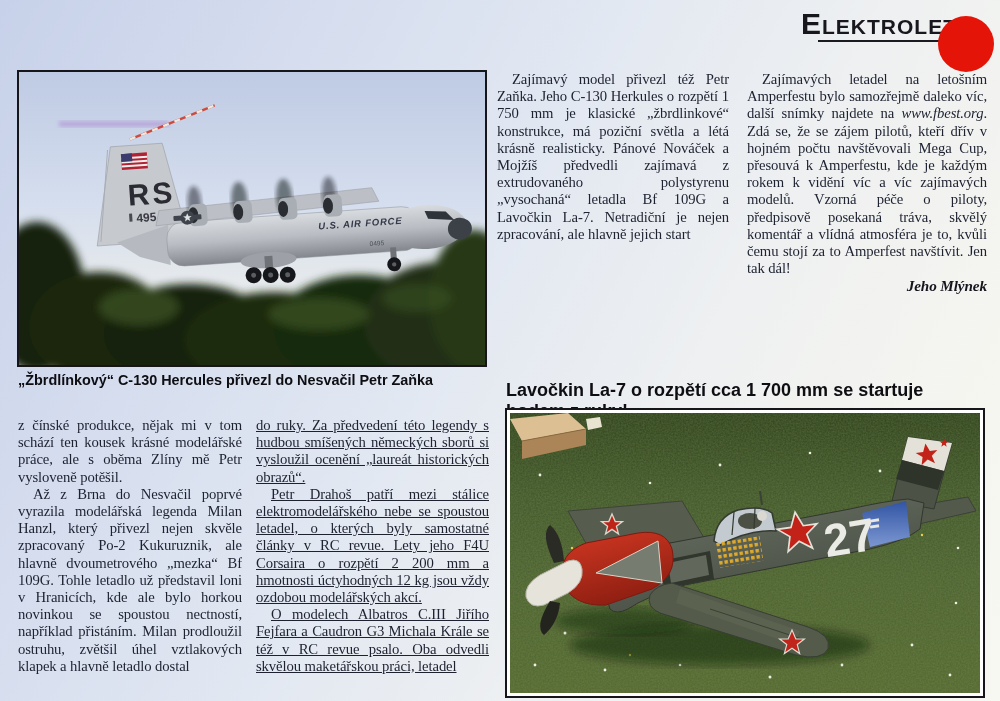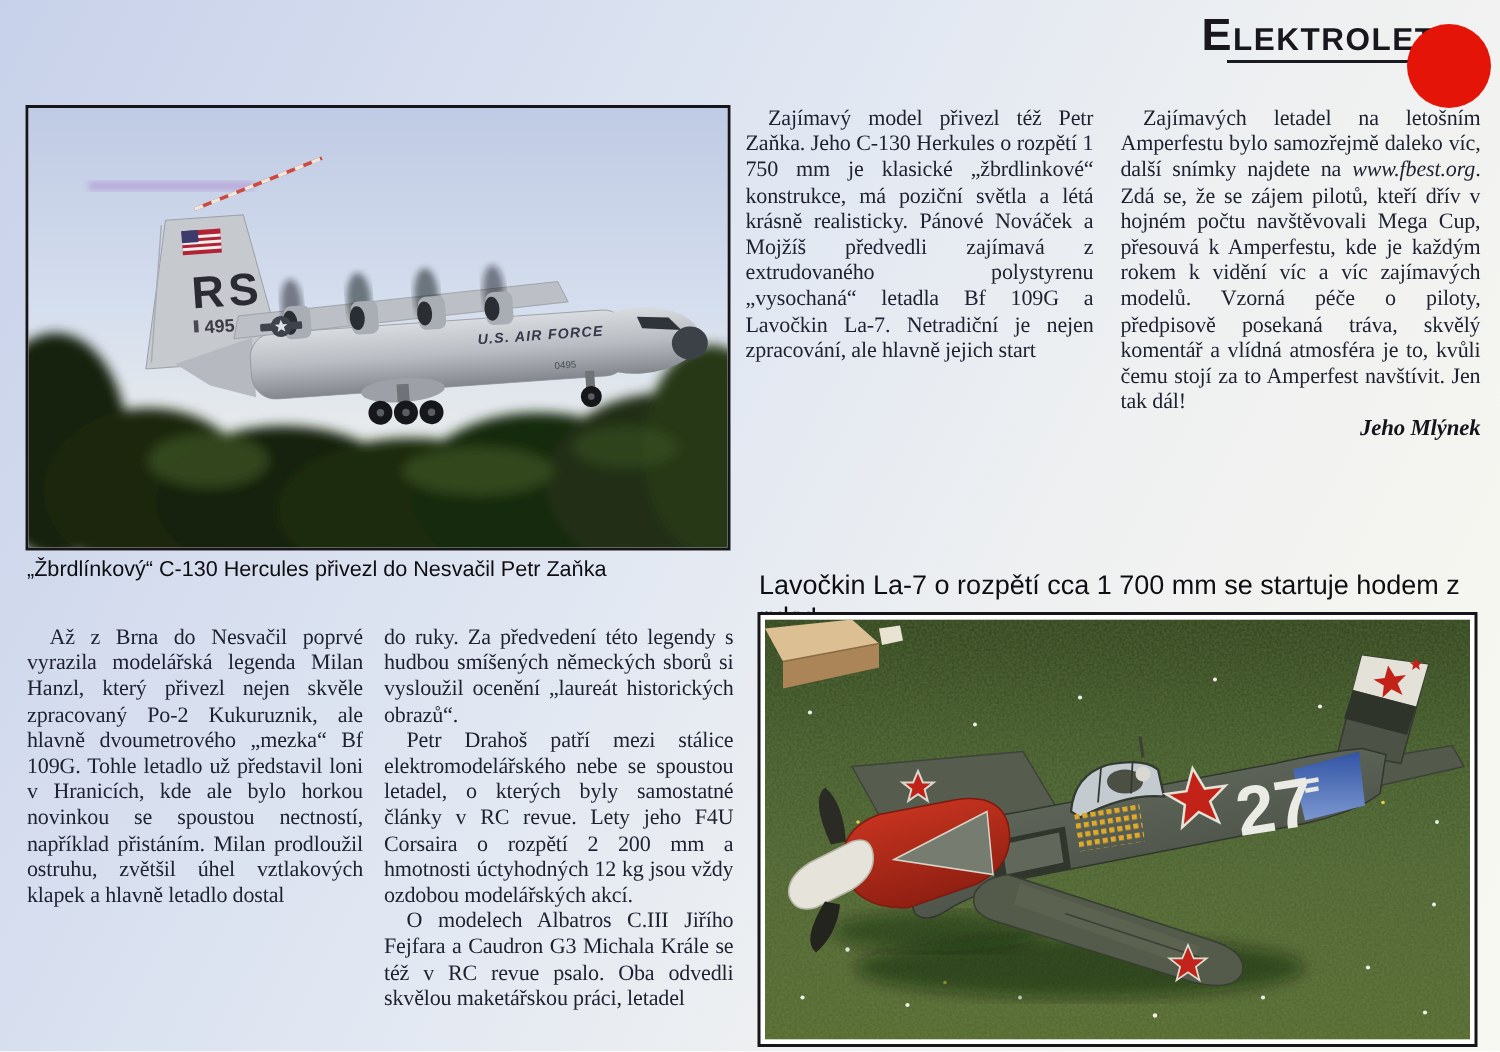--- a/index.html
+++ b/index.html
@@ -16,31 +16,31 @@
   }
   .header-rule{position:absolute;top:40px;left:818px;width:168px;height:2px;background:#1a1a20;}
   .header-dot{position:absolute;top:16px;left:938px;width:56px;height:56px;border-radius:50%;background:#e41408;}
   
   .photo{position:absolute;border:2px solid #15151a;background:#fff;}
   .photo.c130{left:17px;top:70px;width:466px;height:293px;}
   .photo.la7{left:505px;top:408px;width:470px;height:280px;padding:3px;}
   .photo svg{display:block;}
   
   .caption{
-    position:absolute;font-family:"Liberation Sans",sans-serif;font-weight:normal;color:#0d0d12;
+    position:absolute;font-family:"Liberation Sans",sans-serif;font-weight:bold;color:#0d0d12;
   }
   .cap1{left:18px;top:372px;width:470px;font-size:14.4px;}
   .cap2{left:506px;top:380px;width:475px;font-size:18px;}
   
   .col{
     position:absolute;text-align:justify;color:#1d2130;
     font-size:14.7px;line-height:17.2px;letter-spacing:-0.1px;overflow:hidden;
   }
   .col1{left:18px;top:417px;width:224px;height:281px;}
-  .col2{left:256px;top:417px;width:233px;height:281px;}
+  .col2{left:256px;top:417px;width:233px;height:281px;text-decoration:underline;}
   .col3{left:497px;top:71px;width:232px;height:306px;}
   .col4{left:747px;top:71px;width:240px;height:306px;}
   .para{margin:0;}
   .para.ind{text-indent:15px;}
   .it{font-style:italic;}
   .byline{margin:0;text-align:right;font-weight:bold;font-style:italic;font-size:15.2px;color:#14141c;}
 </style>
 </head>
 <body>
 
@@ -255,20 +255,21 @@
         <polygon points="170,176 290,218 284,232 166,190" fill="#636a56" opacity="0.5"></polygon>
         <line x1="200" y1="196" x2="292" y2="226" stroke="#3a4036" stroke-width="1"></line>
         <g transform="translate(282,230) scale(1.3)">
           <path d="M0,-10 L2.94,-3.09 L9.51,-3.09 L4.05,1.18 L5.88,8.09 L0,4 L-5.88,8.09 L-4.05,1.18 L-9.51,-3.09 L-2.94,-3.09 Z" fill="#c0241a" stroke="#dedbd0" stroke-width="0.9"></path>
         </g>
       </g>
     </svg>
   </div>
 
   <div class="col col1">
+      <p class="para"><span>z čínské produkce, nějak mi v tom schází ten kousek krásné modelářské práce, ale s oběma Zlíny mě Petr vysloveně potěšil.</span></p>
       <p class="para ind"><span>Až z Brna do Nesvačil poprvé vyrazila modelářská legenda Milan Hanzl, který přivezl nejen skvěle zpracovaný Po-2 Kukuruznik, ale hlavně dvoumetrového „mezka“ Bf 109G. Tohle letadlo už představil loni v Hranicích, kde ale bylo horkou novinkou se spoustou nectností, například přistáním. Milan prodloužil ostruhu, zvětšil úhel vztlakových klapek a hlavně letadlo dostal</span></p>
     </div>
   <div class="col col2">
       <p class="para"><span>do ruky. Za předvedení této legendy s hudbou smíšených německých sborů si vysloužil ocenění „laureát historických obrazů“.</span></p>
       <p class="para ind"><span>Petr Drahoš patří mezi stálice elektromodelářského nebe se spoustou letadel, o kterých byly samostatné články v RC revue. Lety jeho F4U Corsaira o rozpětí 2 200 mm a hmotnosti úctyhodných 12 kg jsou vždy ozdobou modelářských akcí.</span></p>
       <p class="para ind"><span>O modelech Albatros C.III Jiřího Fejfara a Caudron G3 Michala Krále se též v RC revue psalo. Oba odvedli skvělou maketářskou práci, letadel</span></p>
     </div>
   <div class="col col3">
       <p class="para ind"><span>Zajímavý model přivezl též Petr Zaňka. Jeho C-130 Herkules o rozpětí 1 750 mm je klasické „žbrdlinkové“ konstrukce, má poziční světla a létá krásně realisticky. Pánové Nováček a Mojžíš předvedli zajímavá z extrudovaného polystyrenu „vysochaná“ letadla Bf 109G a Lavočkin La-7. Netradiční je nejen zpracování, ale hlavně jejich start</span></p>
     </div>

